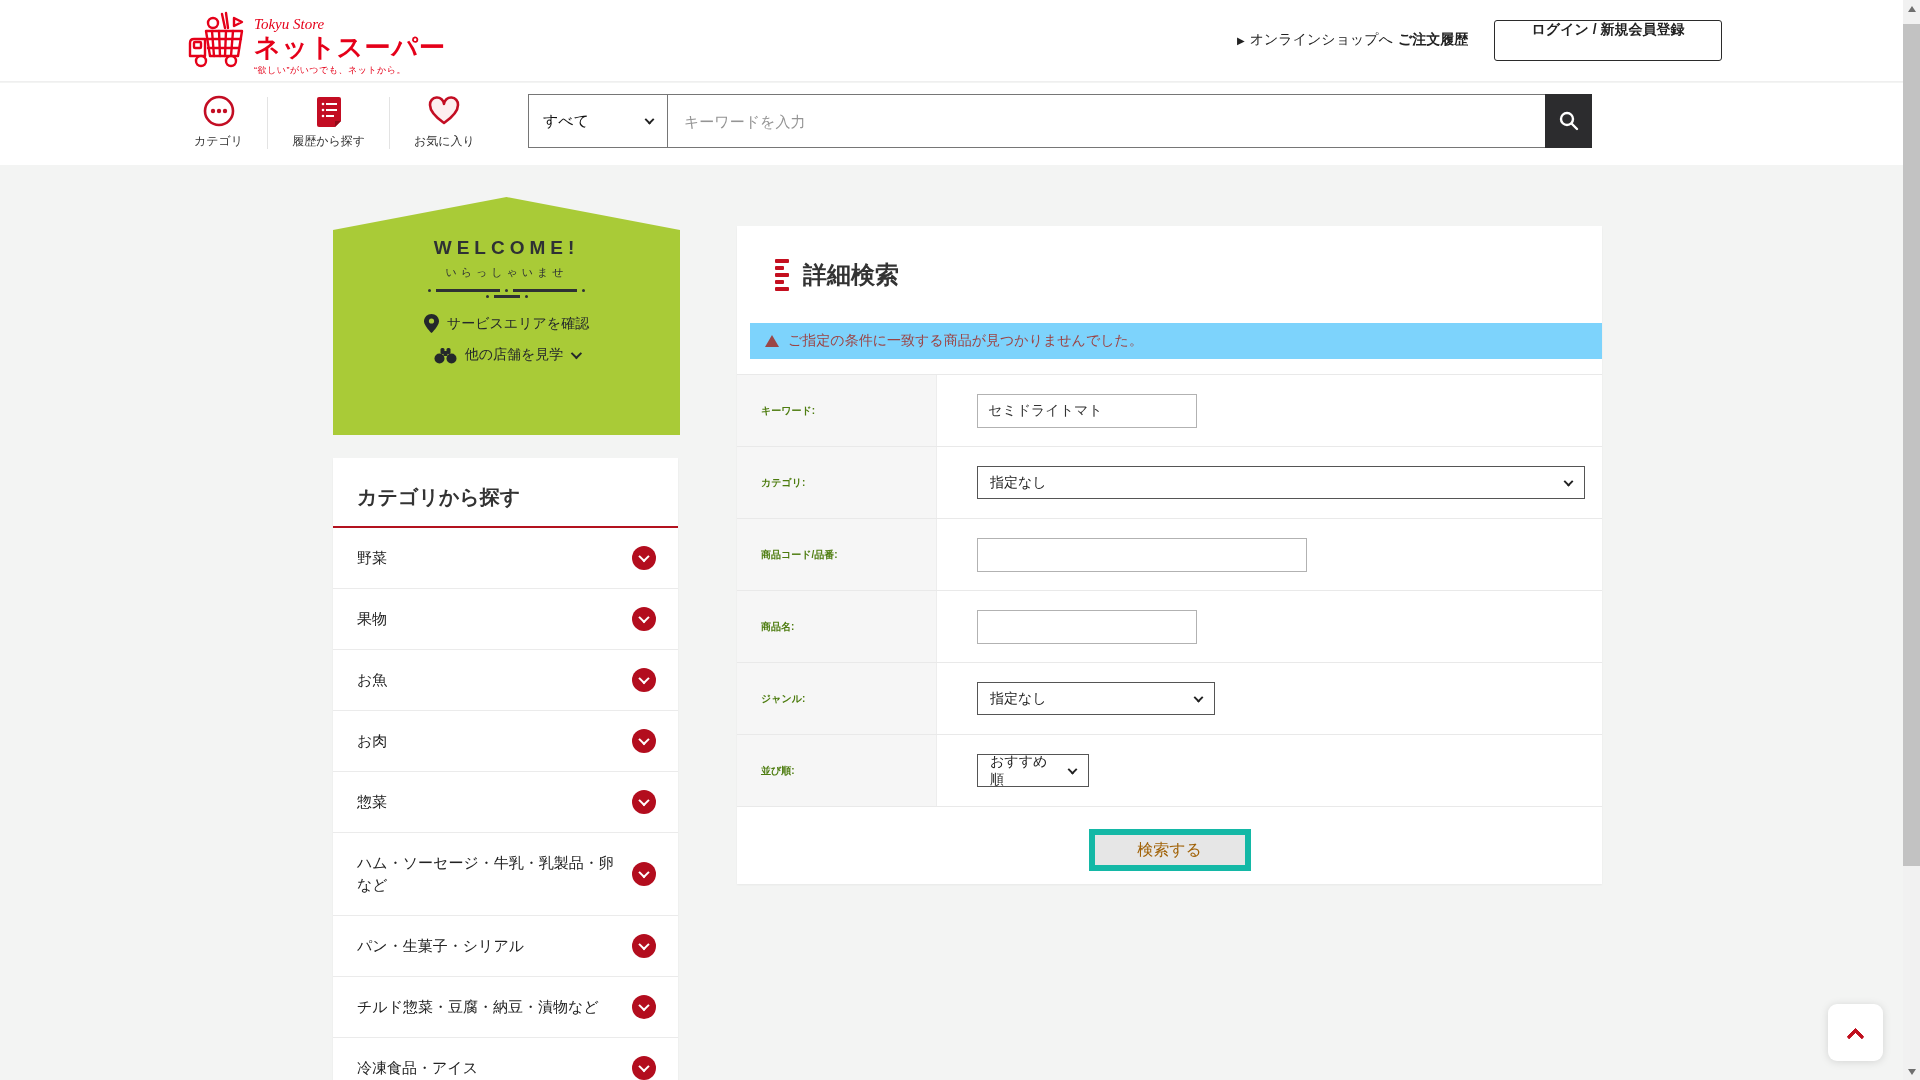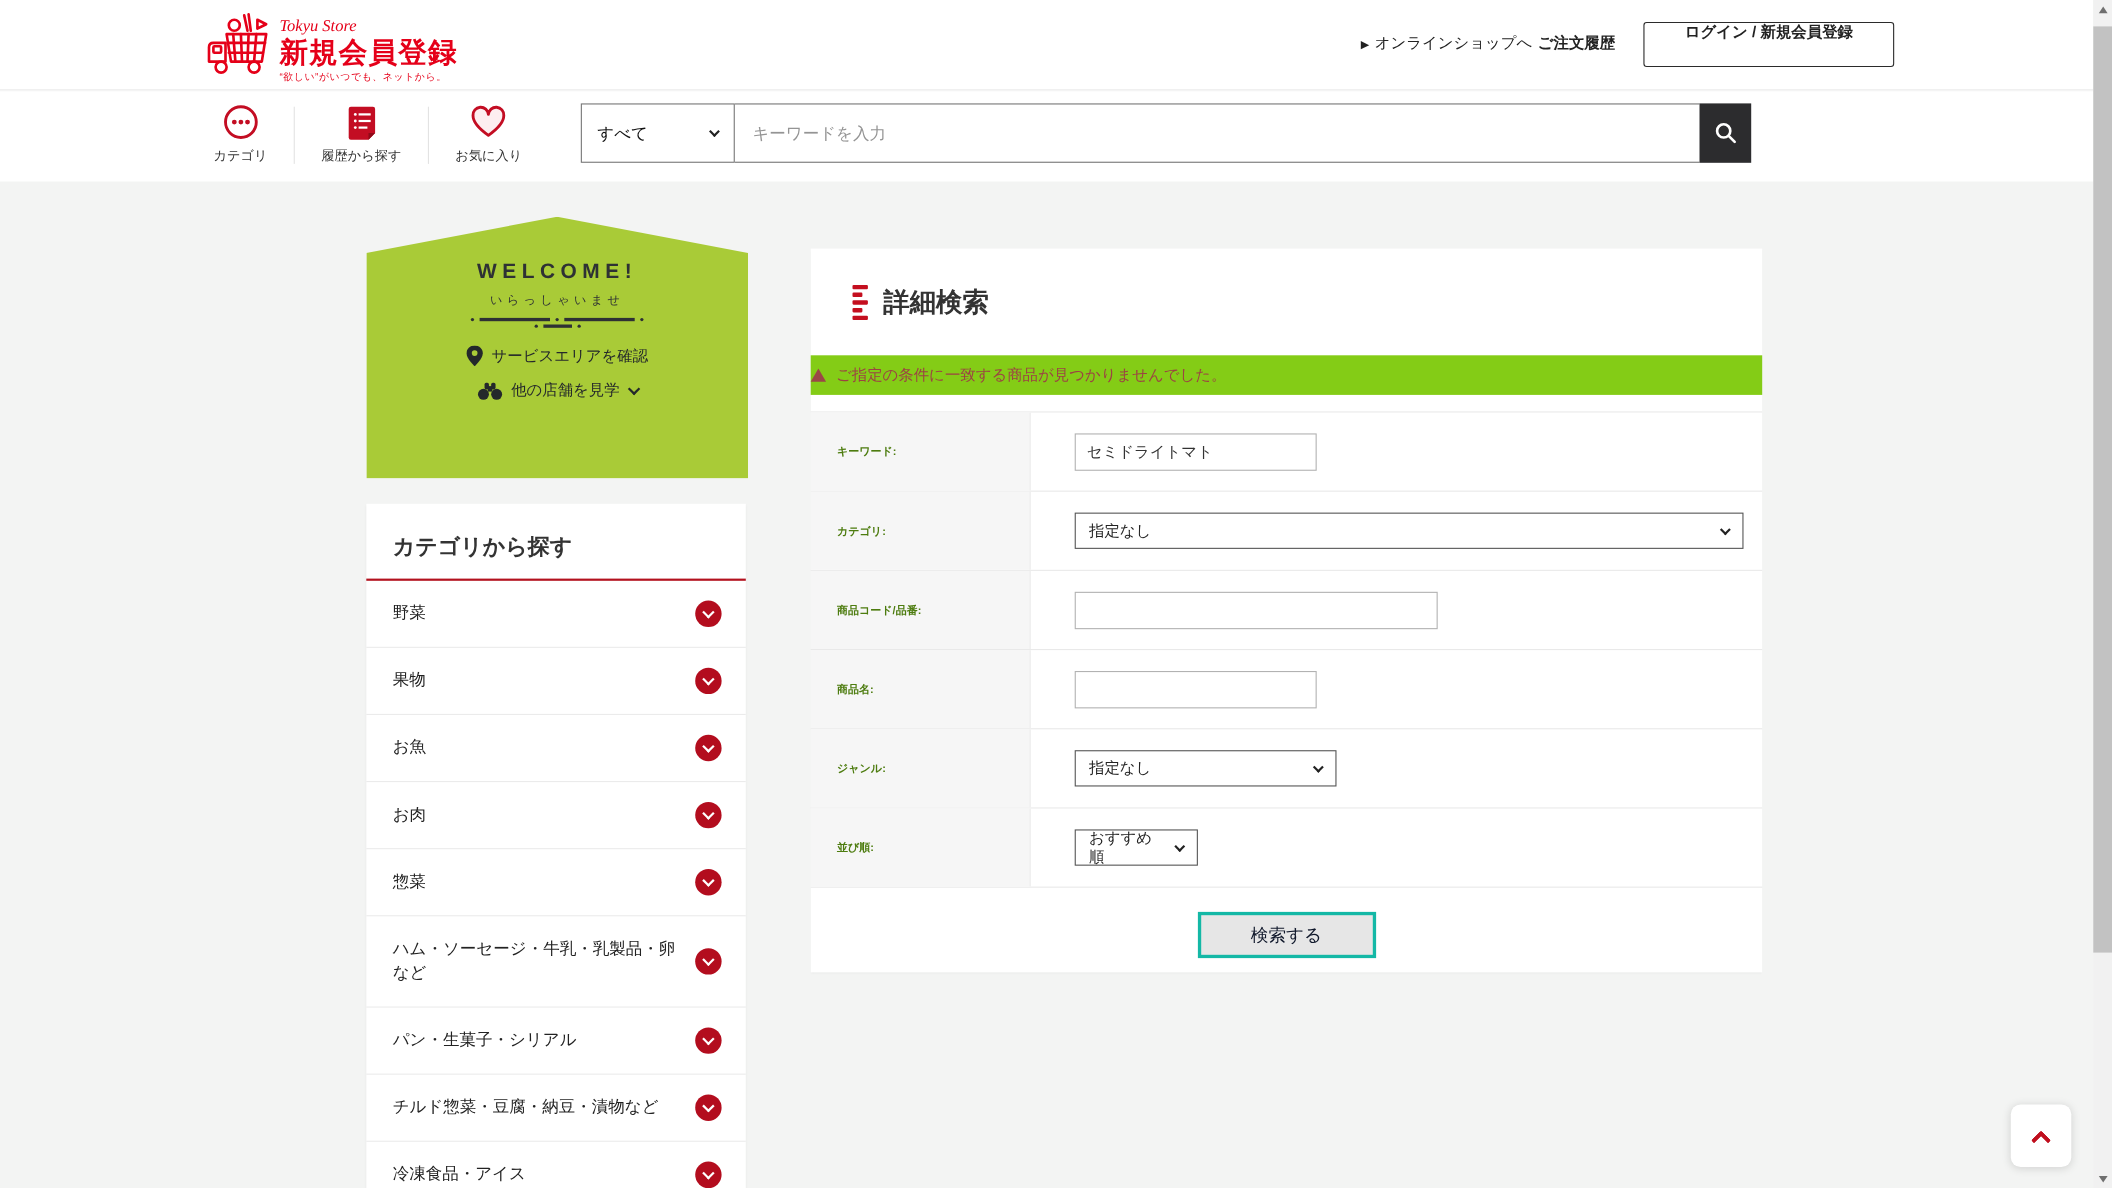--- a/index.html
+++ b/index.html
@@ -66,37 +66,37 @@
   .cat-toggle { position:absolute; right:22px; top:50%; margin-top:-12px; width:24px; height:24px; border-radius:50%;
     background:#b30d1e; display:flex; align-items:center; justify-content:center; cursor:pointer; }
   .chev-w { width:8px; height:8px; border-right:2px solid #fff; border-bottom:2px solid #fff; transform:rotate(45deg) translate(-1px,-1px); }
   
   .maincard { position:absolute; left:737px; top:226px; width:865px; height:658px; background:#fff; box-shadow:0 1px 2px rgba(0,0,0,.05); }
   .mc-titlerow { height:97px; display:flex; align-items:center; padding-left:38px; gap:14px; }
   .bars-icon { display:flex; flex-direction:column; gap:3px; }
   .bars-icon span { height:4px; background:#c40f1f; border-radius:1px; display:block; }
   .bars-icon .b-long { width:14px; } .bars-icon .b-short { width:9px; }
   .mc-title { font-size:24px; font-weight:bold; color:#333; }
-  .errorbar { height:36px; background:#84cc16; display:flex; align-items:center; gap:9px; }
+  .errorbar { height:36px; background:#7dd3fc; display:flex; align-items:center; padding-left:15px; gap:9px;margin-left:13px; }
   .err-tri { width:0; height:0; border-left:7px solid transparent; border-right:7px solid transparent; border-bottom:12px solid #9b4747; }
   .err-text { font-size:14px; color:#9c4343; }
   .form { margin-top:15px; border-top:1px solid #e9e9e9; }
   .frow { display:flex; min-height:72px; border-bottom:1px solid #e9e9e9; }
   .flabel { width:200px; background:#f6f6f6; display:flex; align-items:center; padding-left:24px;
     font-size:10px; font-weight:bold; color:#4d7c0f; border-right:1px solid #ededed; }
   .ffield { flex:1; display:flex; align-items:center; padding-left:40px; }
   .tinput { height:33px; border:1px solid #b2b2b2; background:#fff; padding:16px 10px; font-size:14px;
     font-family:"Liberation Sans",sans-serif; color:#333; outline:none; }
   .fselect { height:33px; border:1px solid #555; background:#fff; display:flex; align-items:center;
     padding:0 30px 0 12px; font-size:14px; color:#222; position:relative; cursor:pointer; }
   .sel-arrow { position:absolute; right:12px; top:50%; width:7px; height:7px; border-right:2px solid #222;
     border-bottom:2px solid #222; transform:translateY(-70%) rotate(45deg); }
   .w220 { width:220px; } .w330 { width:330px; } .w608 { width:608px; } .w238 { width:238px; } .w112 { width:112px; }
   .submit-wrap { display:flex; justify-content:center; margin-top:22px; }
-  .submit-btn { width:162px; height:42px; background:#e6e6e6; border:3px solid #14b8a6; font-size:16px; color:#0f172a;
+  .submit-btn { width:162px; height:42px; background:#e6e6e6; border:6px solid #14b8a6; font-size:16px; color:#a16207;
     font-family:"Liberation Sans",sans-serif; cursor:pointer; }
   
   .totop { position:absolute; left:1828px; top:1004px; width:55px; height:57px; background:#fff; border-radius:9px;
     box-shadow:0 1px 8px rgba(0,0,0,.13); display:flex; align-items:center; justify-content:center; cursor:pointer; }
   .chev-up { width:13px; height:13px; border-top:4px solid #c00f1e; border-left:4px solid #c00f1e; transform:rotate(45deg) translate(3px,3px); border-radius:2px; }
   .scrollbar { position:absolute; right:0; top:0; width:17px; height:1080px; background:#f1f1f1; }
   .sb-up, .sb-down { position:absolute; left:0; width:17px; height:17px; display:flex; align-items:center; justify-content:center; }
   .sb-up { top:0; } .sb-down { bottom:0; }
   .sb-up i { width:0; height:0; border-left:4px solid transparent; border-right:4px solid transparent; border-bottom:6px solid #6f6f6f; }
   .sb-down i { width:0; height:0; border-left:4px solid transparent; border-right:4px solid transparent; border-top:6px solid #6f6f6f; }
@@ -115,21 +115,21 @@
         <path d="M26 25 l2 25 M33 25 l1 25 M40 25 l-1 25 M47 25 l-2 25 M21 33 h34 M22 42 h31"></path>
         <circle cx="27" cy="17" r="5"></circle>
         <path d="M36 8 l3 14 M40 7 l2 15"></path>
         <path d="M48 12 l8 4 -8 4 z"></path>
         <circle cx="15" cy="55" r="5" fill="#fff"></circle>
         <circle cx="45" cy="55" r="5" fill="#fff"></circle>
       </g>
     </svg>
     <div class="logo-text">
       <div class="logo-en">Tokyu Store</div>
-      <div class="logo-jp">新規会員登録</div>
+      <div class="logo-jp">ネットスーパー</div>
       <div class="logo-tag">“欲しい”がいつでも、ネットから。</div>
     </div>
   </div>
   <div class="hdr-link link-shop">
     <span class="tri">▶</span><span>オンラインショップへ</span>
   </div>
   <div class="hdr-link link-orders">
     <span>ご注文履歴</span>
   </div>
   <div class="login-btn">

